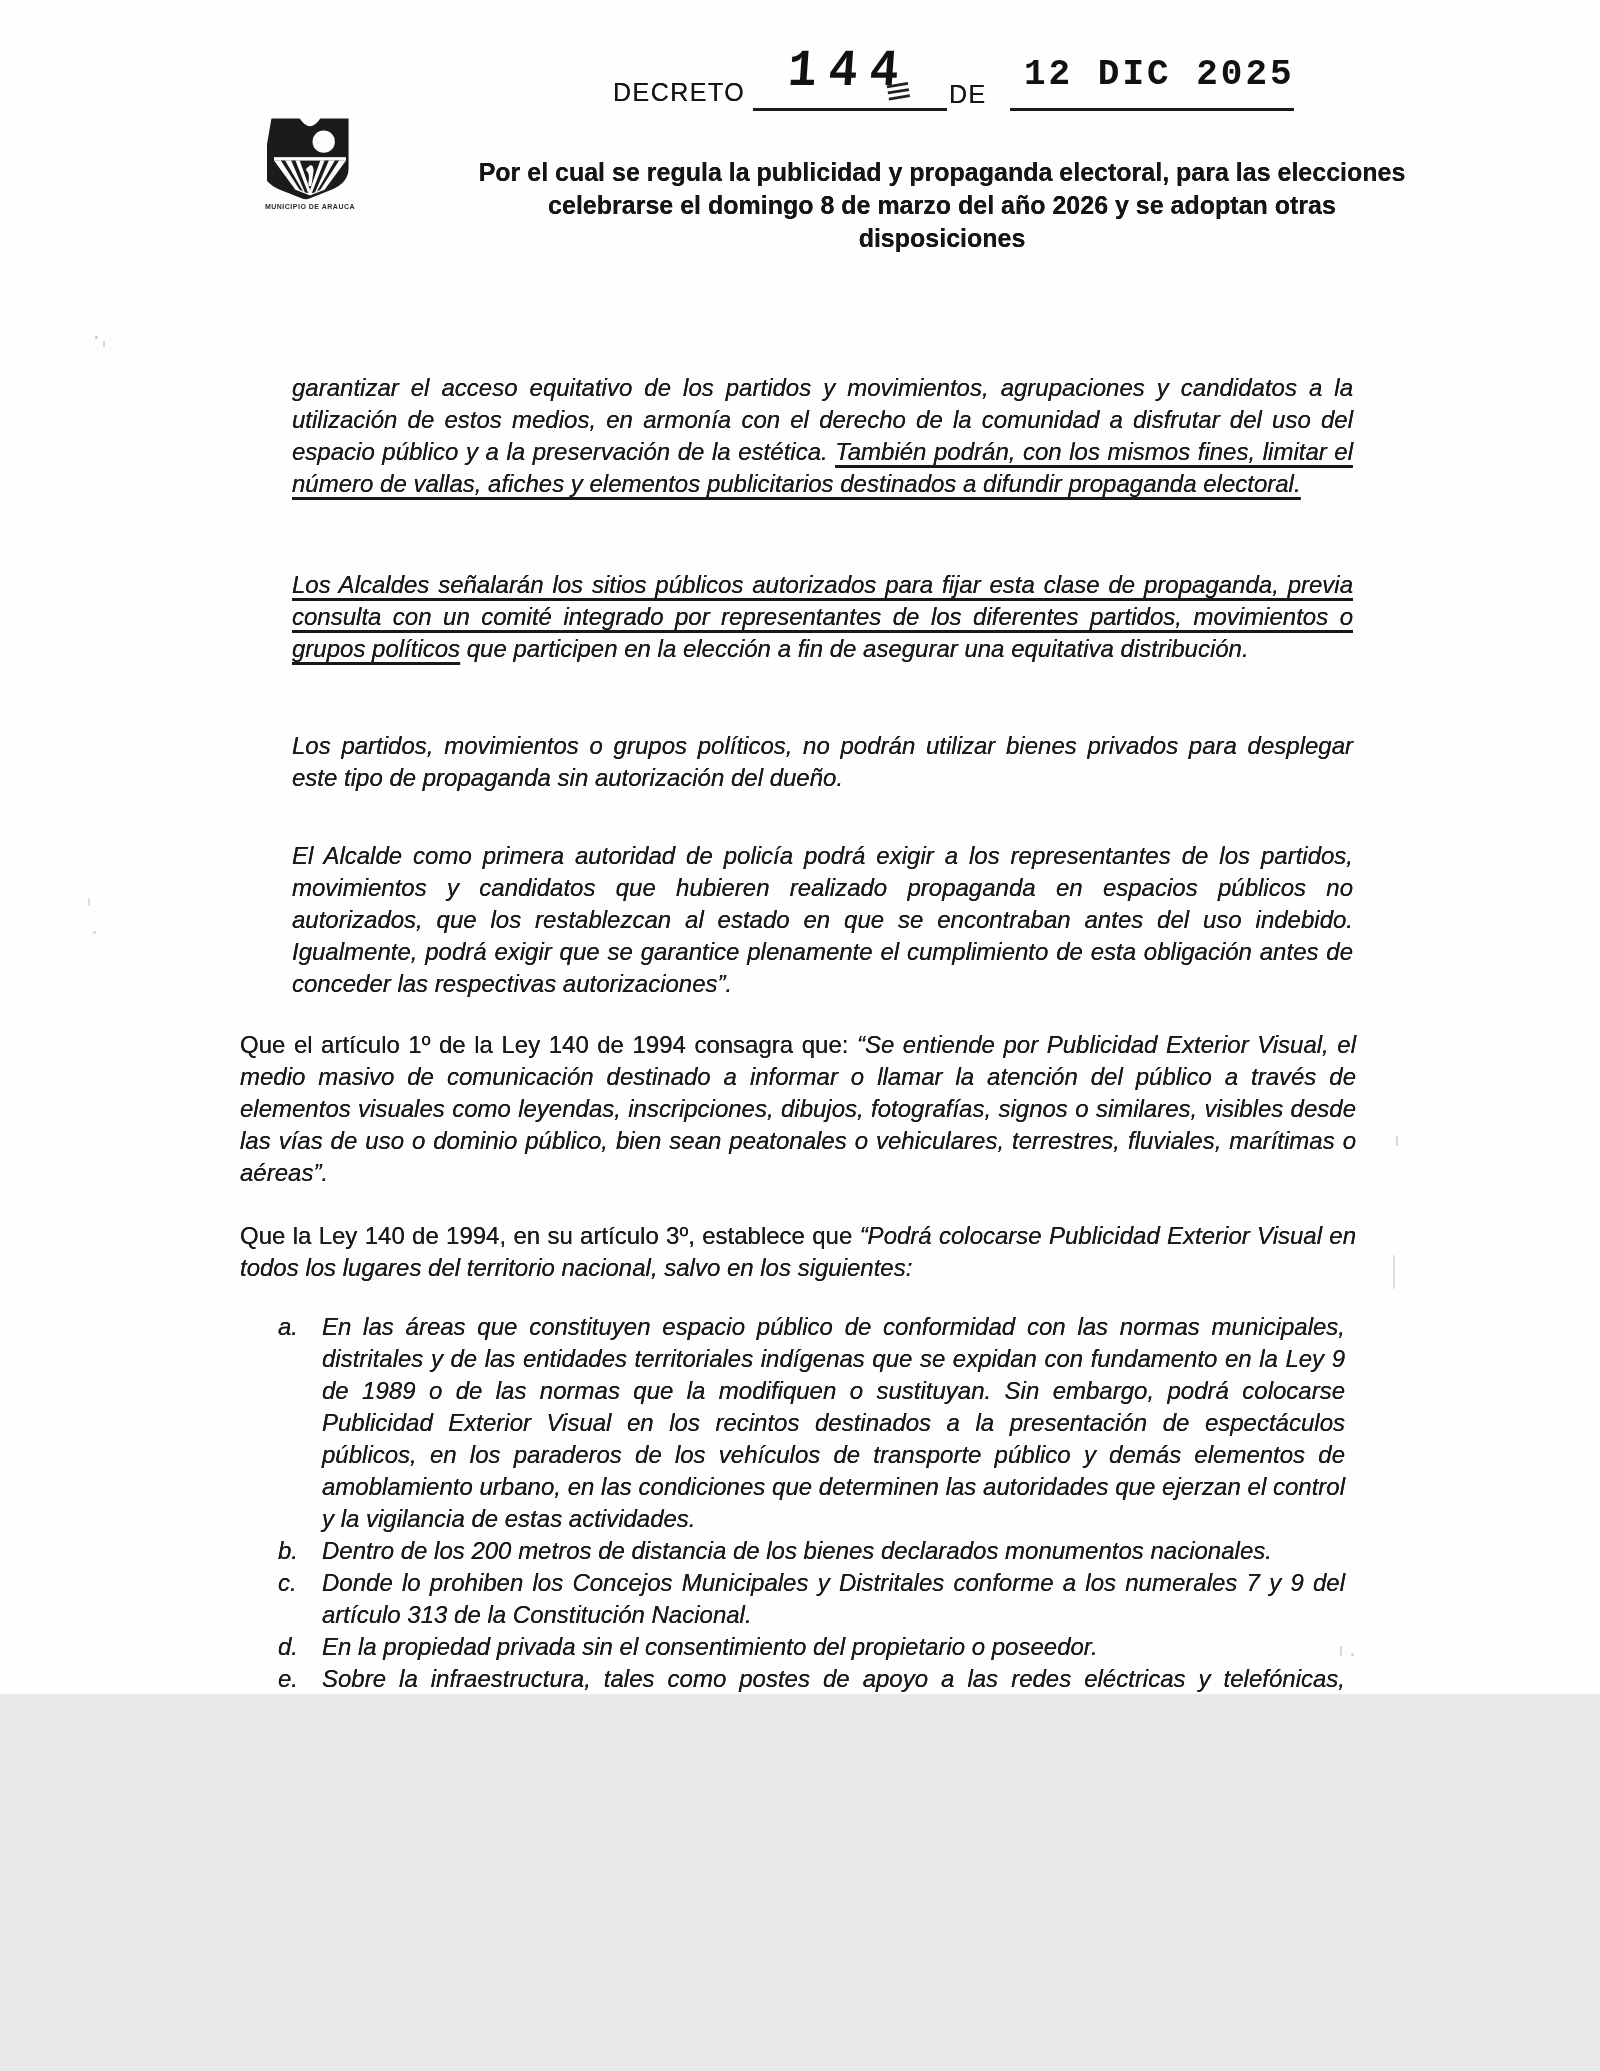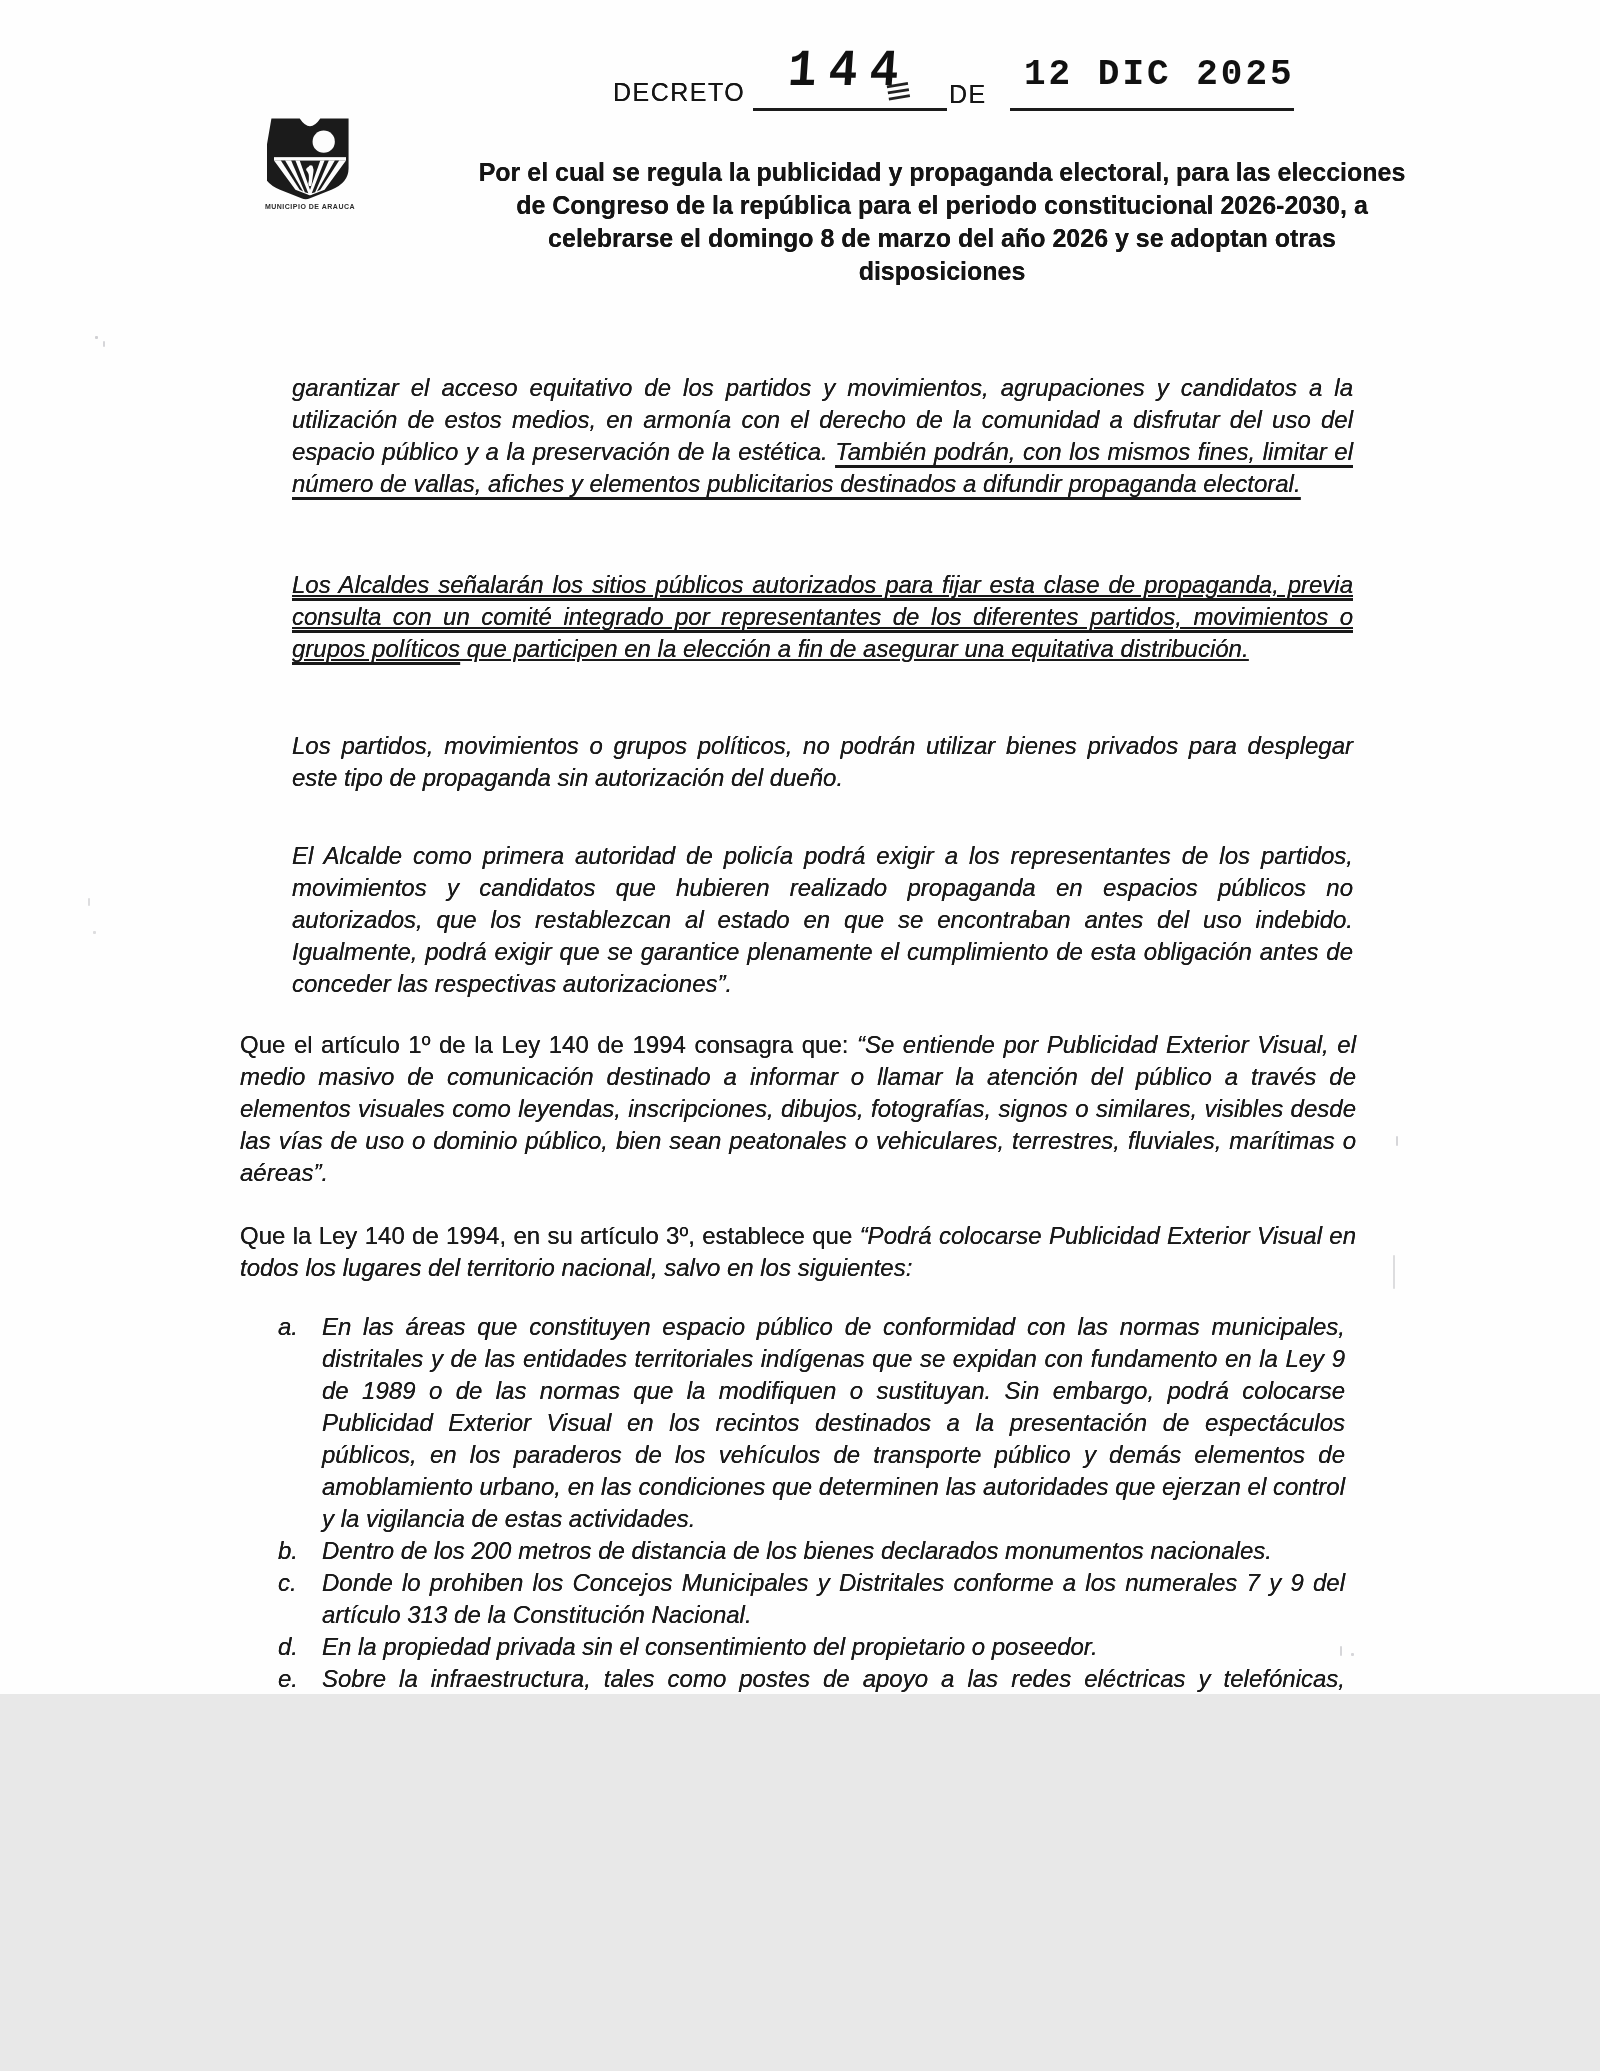--- a/index.html
+++ b/index.html
@@ -115,28 +115,27 @@
   <span class="hdr-label" style="left:613px;top:78px;">DECRETO</span>
   <span class="stamp stamp-number">144</span>
   <span class="stamp-mark">≡</span>
   <span class="hdr-label" style="left:949px;top:80px;">DE</span>
   <span class="stamp stamp-date">12 DIC 2025</span>
   <div class="blank-line l1"></div>
   <div class="blank-line l2"></div>
 
   <div class="subtitle">
     <div>Por el cual se regula la publicidad y propaganda electoral, para las elecciones</div>
-    <div>de Congreso de la república para el periodo constitucional 2026-2030, a</div>
     <div>celebrarse el domingo 8 de marzo del año 2026 y se adoptan otras</div>
     <div>disposiciones</div>
   </div>
 
   <p class="para inset" style="top:364px;"><span>garantizar el acceso equitativo de los partidos y movimientos, agrupaciones y candidatos a la utilización de estos medios, en armonía con el derecho de la comunidad a disfrutar del uso del espacio público y a la preservación de la estética. </span><span class="ul">También podrán, con los mismos fines, limitar el número de vallas, afiches y elementos publicitarios destinados a difundir propaganda electoral.</span></p>
 
-  <p class="para inset" style="top:561px;text-decoration:underline;"><span class="ul">Los Alcaldes señalarán los sitios públicos autorizados para fijar esta clase de propaganda, previa consulta con un comité integrado por representantes de los diferentes partidos, movimientos o grupos políticos</span><span> que participen en la elección a fin de asegurar una equitativa distribución.</span></p>
+  <p class="para inset" style="top:561px;"><span class="ul">Los Alcaldes señalarán los sitios públicos autorizados para fijar esta clase de propaganda, previa consulta con un comité integrado por representantes de los diferentes partidos, movimientos o grupos políticos</span><span> que participen en la elección a fin de asegurar una equitativa distribución.</span></p>
 
   <p class="para inset" style="top:722px;">Los partidos, movimientos o grupos políticos, no podrán utilizar bienes privados para desplegar este tipo de propaganda sin autorización del dueño.</p>
 
   <p class="para inset" style="top:832px;">El Alcalde como primera autoridad de policía podrá exigir a los representantes de los partidos, movimientos y candidatos que hubieren realizado propaganda en espacios públicos no autorizados, que los restablezcan al estado en que se encontraban antes del uso indebido. Igualmente, podrá exigir que se garantice plenamente el cumplimiento de esta obligación antes de conceder las respectivas autorizaciones”.</p>
 
   <p class="para full" style="top:1021px;"><span>Que el artículo 1º de la Ley 140 de 1994 consagra que: </span><span class="q">“Se entiende por Publicidad Exterior Visual, el medio masivo de comunicación destinado a informar o llamar la atención del público a través de elementos visuales como leyendas, inscripciones, dibujos, fotografías, signos o similares, visibles desde las vías de uso o dominio público, bien sean peatonales o vehiculares, terrestres, fluviales, marítimas o aéreas”.</span></p>
 
   <p class="para full" style="top:1212px;"><span>Que la Ley 140 de 1994, en su artículo 3º, establece que </span><span class="q">“Podrá colocarse Publicidad Exterior Visual en todos los lugares del territorio nacional, salvo en los siguientes:</span></p>
 
   <div class="list">

